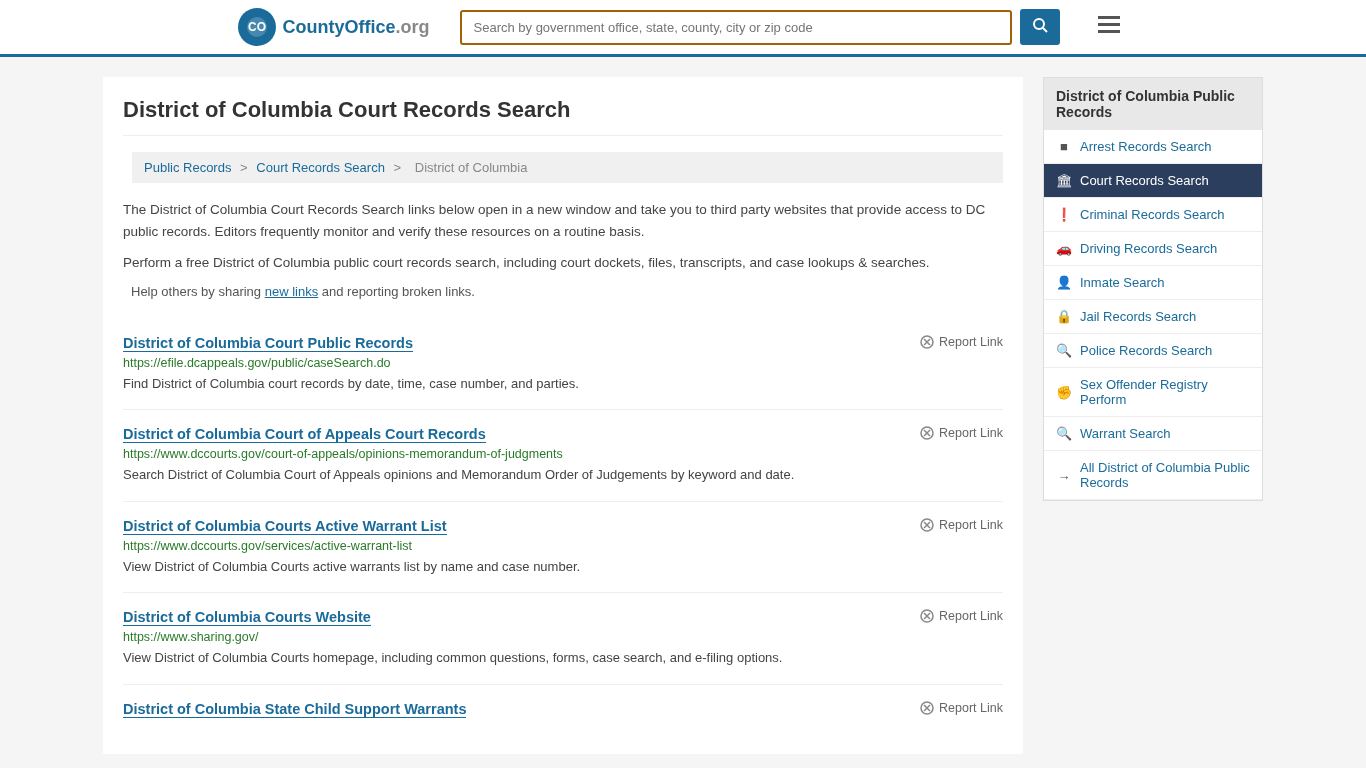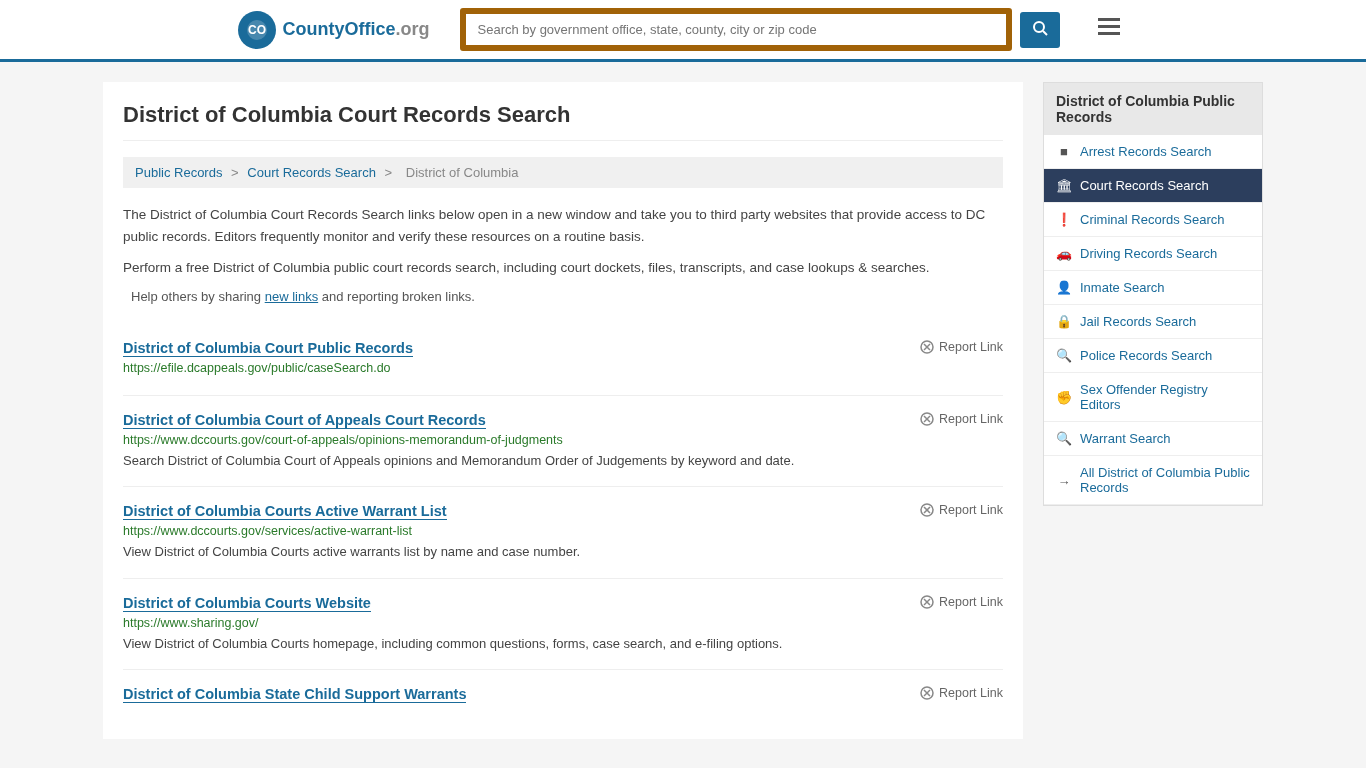--- a/index.html
+++ b/index.html
@@ -43,21 +43,21 @@
       display: flex;
       align-items: center;
       gap: 8px;
       flex: 1;
       max-width: 600px;
       margin: 0 30px;
     }
     .search-input {
       flex: 1;
       padding: 8px 12px;
-      border: 6px solid #a16207;
+      border: 2px solid #a16207;
       border-radius: 3px;
       font-size: 13px;
       outline: none;
     }
     .search-btn {
       background: #1a6b9a;
       border: none;
       padding: 8px 12px;
       border-radius: 3px;
       cursor: pointer;
@@ -95,20 +95,21 @@
       margin-bottom: 16px;
       border-bottom: 1px solid #eee;
       padding-bottom: 12px;
     }
     .breadcrumb {
       background: #f0f0f0;
       padding: 8px 12px;
       font-size: 13px;
       margin-bottom: 16px;
       color: #555;
+      margin-left: 9px;
     }
     .breadcrumb a { color: #1a6b9a; text-decoration: none; }
     .breadcrumb span { margin: 0 5px; color: #888; }
 
     .description {
       font-size: 13.5px;
       line-height: 1.6;
       color: #444;
       margin-bottom: 10px;
     }
@@ -263,20 +264,21 @@
       <div class="report-link">
         <svg width="14" height="14" viewBox="0 0 14 14" fill="none" stroke="#888" stroke-width="1.5">
           <circle cx="7" cy="7" r="6"></circle>
           <line x1="4" y1="4" x2="10" y2="10"></line>
           <line x1="10" y1="4" x2="4" y2="10"></line>
         </svg>
         <span>Report Link</span>
       </div>
     </div>
     <div class="record-url">https://efile.dcappeals.gov/public/caseSearch.do</div>
+    <div class="record-desc">Find District of Columbia court records by date, time, case number, and parties.</div>
   </div>
         <div class="record-item">
     <div class="record-header">
       <a class="record-title" href="#">District of Columbia Court of Appeals Court Records</a>
       <div class="report-link">
         <svg width="14" height="14" viewBox="0 0 14 14" fill="none" stroke="#888" stroke-width="1.5">
           <circle cx="7" cy="7" r="6"></circle>
           <line x1="4" y1="4" x2="10" y2="10"></line>
           <line x1="10" y1="4" x2="4" y2="10"></line>
         </svg>
@@ -362,21 +364,21 @@
           <div class="sidebar-item">
     <span class="sidebar-icon">🔒</span>
     <span>Jail Records Search</span>
   </div>
           <div class="sidebar-item">
     <span class="sidebar-icon">🔍</span>
     <span>Police Records Search</span>
   </div>
           <div class="sidebar-item">
     <span class="sidebar-icon">✊</span>
-    <span>Sex Offender Registry Editors</span>
+    <span>Sex Offender Registry Perform</span>
   </div>
           <div class="sidebar-item">
     <span class="sidebar-icon">🔍</span>
     <span>Warrant Search</span>
   </div>
           <div class="sidebar-item">
     <span class="sidebar-icon">→</span>
     <span>All District of Columbia Public Records</span>
   </div>
         </div>

